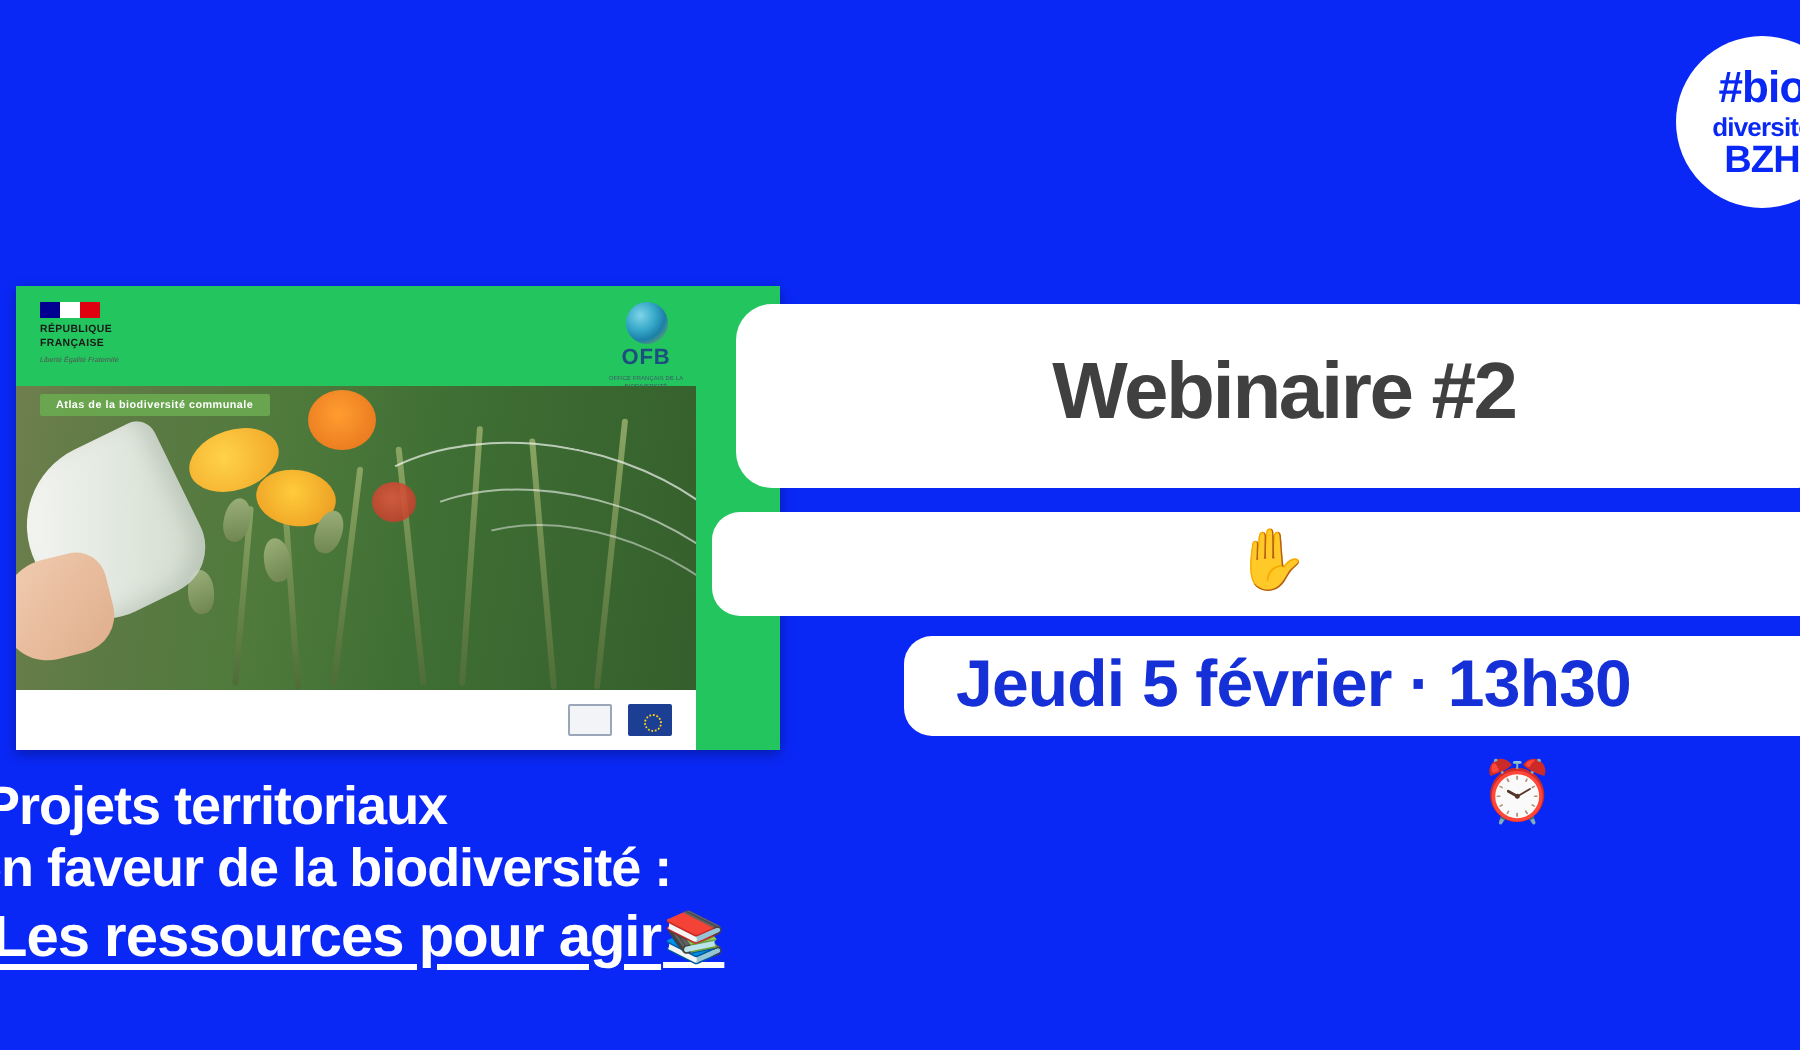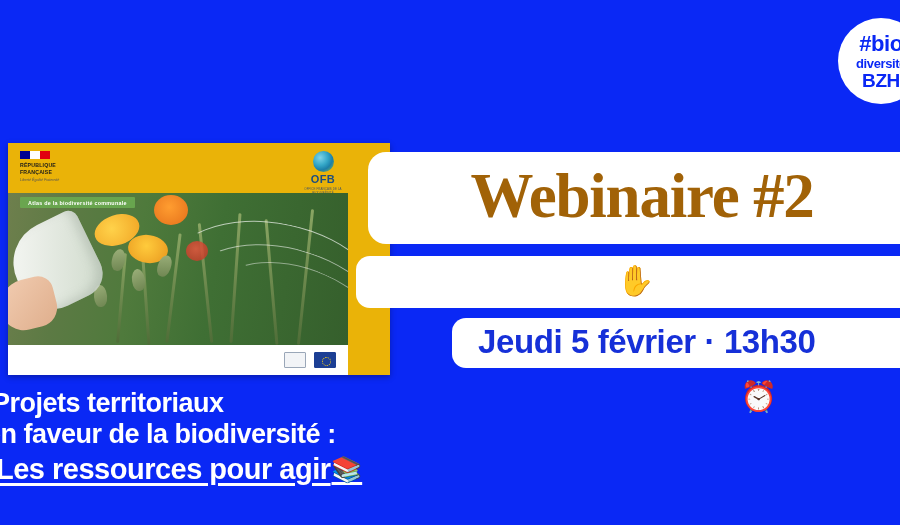--- a/index.html
+++ b/index.html
@@ -48,21 +48,21 @@
   #brand-badge .bl2 { font-size: 13px; margin-bottom: 1px; }
   #brand-badge .bl3 { font-size: 19px; }
 
   
   #doc-thumb {
     position: absolute;
     left: 8px;
     top: 143px;
     width: 382px;
     height: 232px;
-    background: #eab308;
+    background: #22c55e;
     box-shadow: 0 2px 6px rgba(0,0,0,0.30);
     overflow: hidden;
     text-decoration: underline;
   }
   #doc-marianne {
     position: absolute;
     left: 12px;
     top: 8px;
     width: 54px;
   }
@@ -267,27 +267,26 @@
     height: 92px;
     background: #ffffff;
     border-radius: 18px;
     display: flex;
     align-items: center;
     justify-content: center;
     box-sizing: border-box;
     padding: 0 16px 4px 16px;
   }
   #pill-title .t {
-    color: #a16207;
-    font-size: 63px;
+    color: #404040;
+    font-size: 40px;
     font-weight: 800;
     letter-spacing: -1.2px;
     white-space: nowrap;
     line-height: 1;
-    font-family: Liberation Serif, serif;
   }
 
   #pill-subtitle {
     position: absolute;
     left: 356px;
     top: 256px;
     width: 560px;
     height: 52px;
     background: #ffffff;
     border-radius: 14px;

